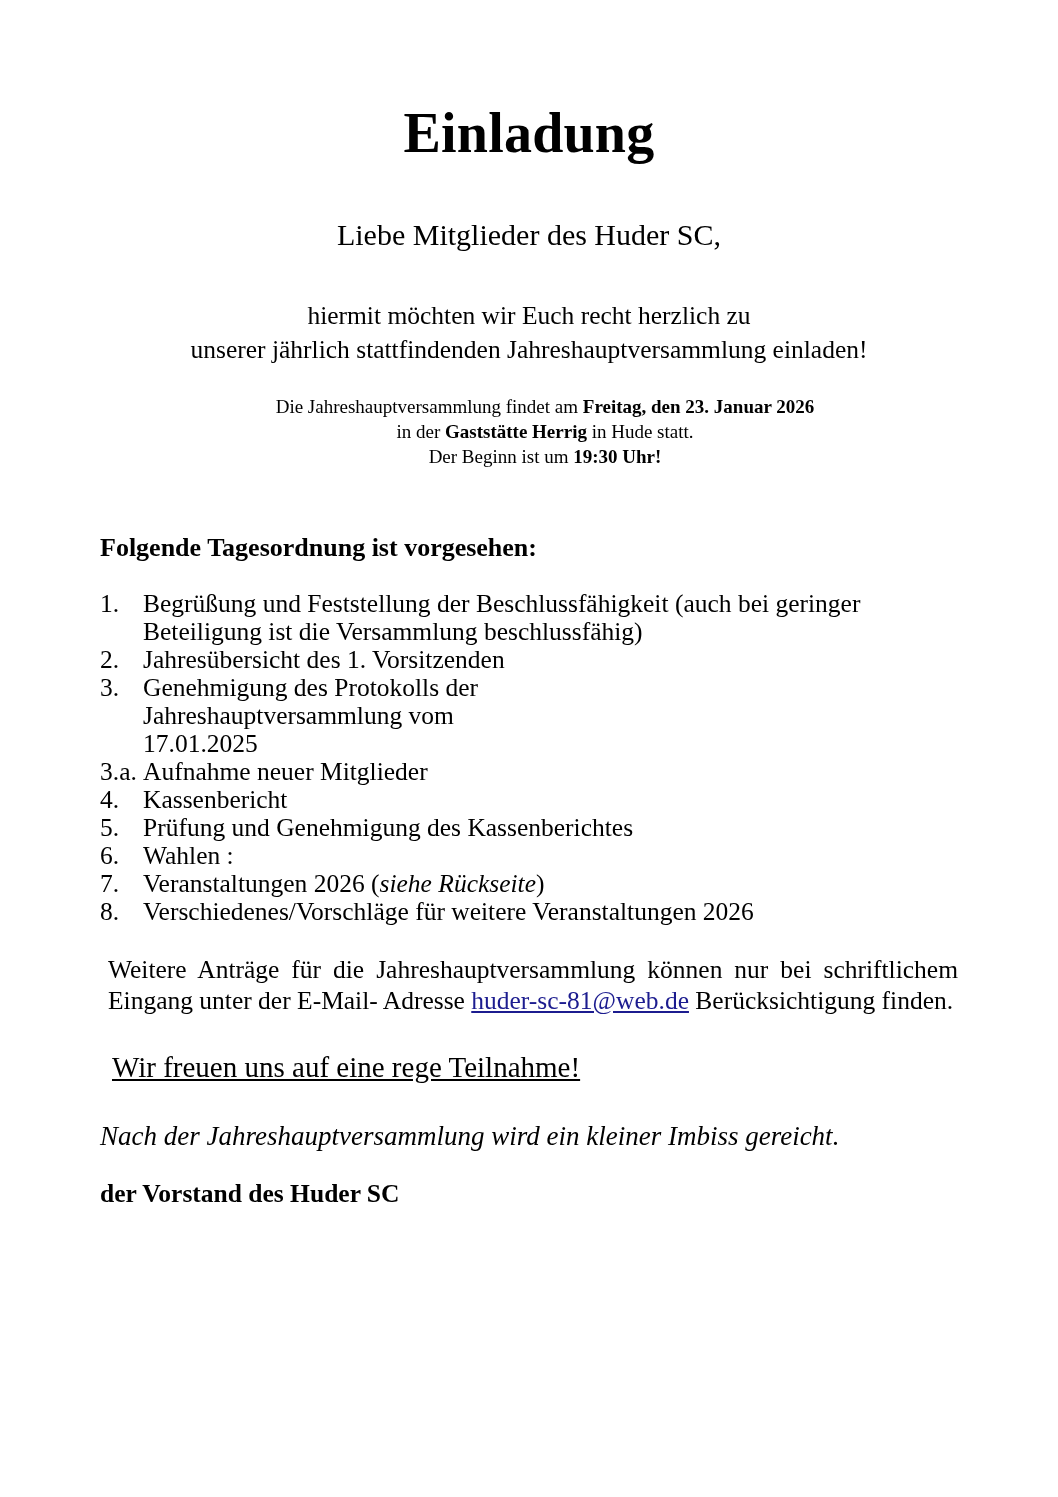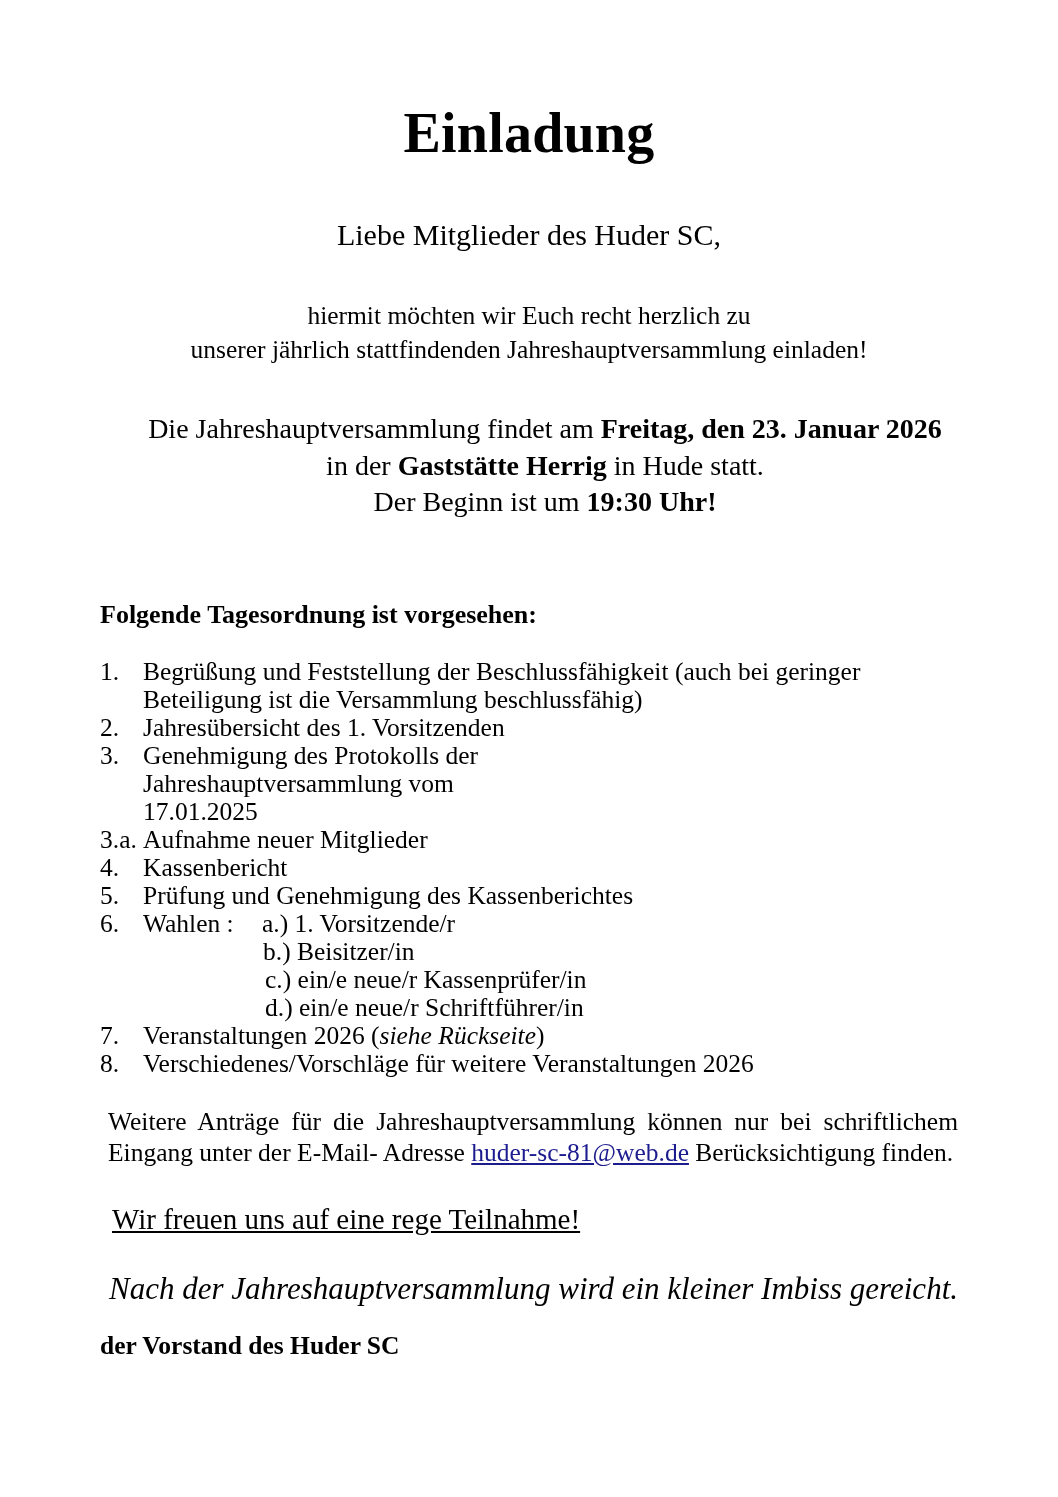--- a/index.html
+++ b/index.html
@@ -47,24 +47,24 @@
 
   
   .intro-block {
     margin: 0;
     padding-top: 30px;
     text-align: center;
     font-size: 25.5px;
     line-height: 1.31;
   }
   .meeting-block {
-    margin: 16px;
+    margin: 0;
     padding-top: 29px;
     text-align: center;
-    font-size: 28px;
+    font-size: 19px;
     line-height: 1.31;
     padding-left: 32px;
   }
   .meeting-block b,
   .intro-block b { font-weight: bold; }
 
   
   .agenda-heading {
     margin: 0;
     padding-top: 62px;
@@ -148,24 +148,23 @@
     font-size: 29px;
     line-height: 31px;
     text-decoration: underline;
   }
 
   .para-italic {
     margin: 0;
     padding-top: 26px;
     padding-left: 100px;
     padding-right: 100px;
-    font-size: 31px;
+    font-size: 27px;
     font-style: italic;
     line-height: 31px;
-    text-align: right;
   }
 
   .para-bold {
     margin: 0;
     padding-top: 26px;
     padding-left: 100px;
     padding-right: 100px;
     font-size: 25.5px;
     font-weight: bold;
     line-height: 31px;
@@ -222,26 +221,20 @@
     </li>
 
     <li class="agenda-item">
       <span class="agenda-num">5.</span>
       <span class="agenda-text">Prüfung und Genehmigung des Kassenberichtes</span>
     </li>
 
     <li class="wahlen-row">
       <span class="agenda-num">6.</span>
       <span class="wahlen-label">Wahlen :</span>
-      <ul class="wahlen-subs">
-        <li class="sub-a">a.) 1. Vorsitzende/r</li>
-        <li class="sub-b">b.) Beisitzer/in</li>
-        <li class="sub-c">c.) ein/e neue/r Kassenprüfer/in</li>
-        <li class="sub-d">d.) ein/e neue/r Schriftführer/in</li>
-      </ul>
     </li>
 
     <li class="agenda-item">
       <span class="agenda-num">7.</span>
       <span class="agenda-text"><span>Veranstaltungen 2026 (</span><i>siehe Rückseite</i><span>)</span></span>
     </li>
 
     <li class="agenda-item">
       <span class="agenda-num">8.</span>
       <span class="agenda-text">Verschiedenes/Vorschläge für weitere Veranstaltungen 2026</span>

